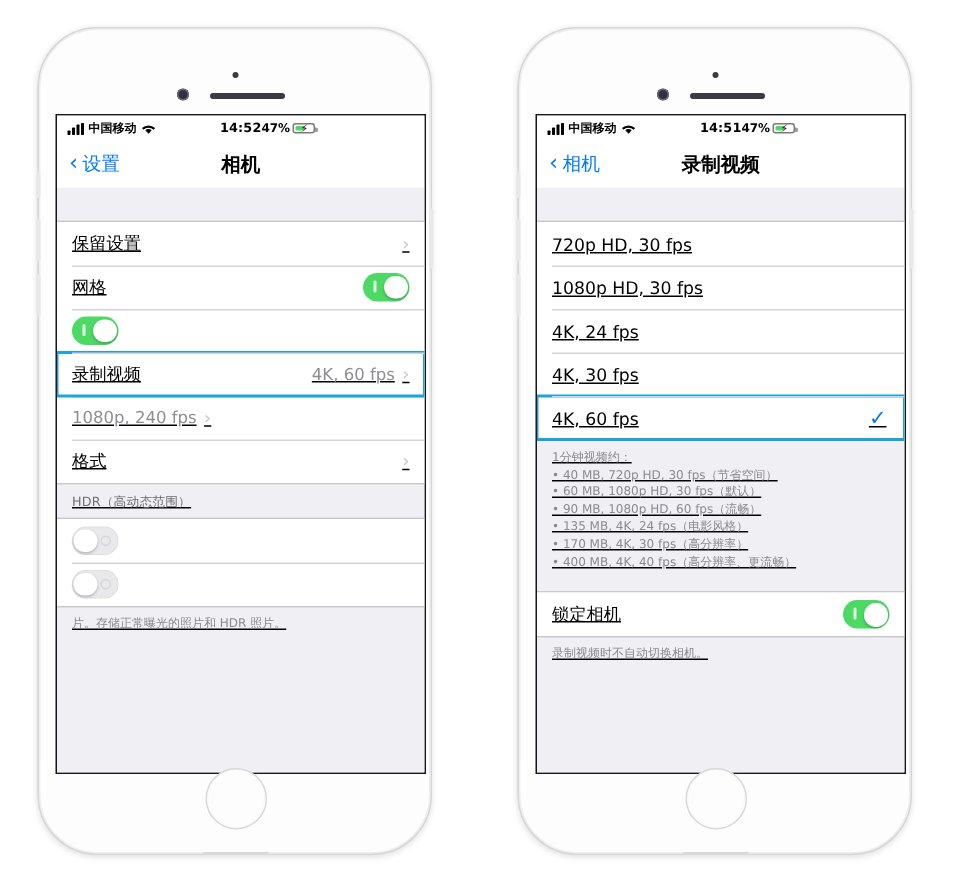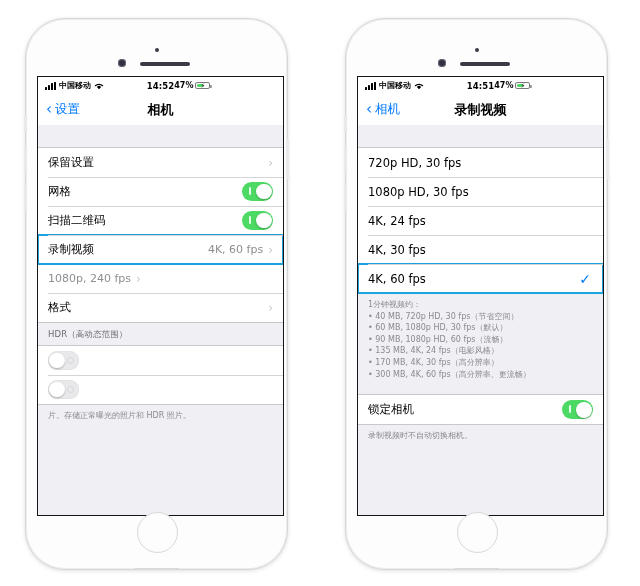--- a/index.html
+++ b/index.html
@@ -154,20 +154,21 @@
     display: flex; align-items: center; justify-content: center;
     font-size: 13px; font-weight: bold; color: #000;
     pointer-events: none;
   }
 
   
   .content {
     flex: 1 1 auto;
     background: #efeff4;
     overflow: hidden;
+    text-decoration: underline;
   }
   .gap        { height: 22px; }
   .gap-xs     { height: 8px; }
 
   .group {
     background: #ffffff;
     border-top: 0.5px solid #c8c7cc;
     border-bottom: 0.5px solid #c8c7cc;
   }
   .row {
@@ -320,21 +321,20 @@
           <span class="row-label">保留设置</span>
           <span class="chev-r">›</span>
         </div>
         <div class="row">
           <span class="row-label">网格</span>
           <span class="toggle on">
               <span class="knob"></span>
             </span>
         </div>
         <div class="row">
-          <span class="row-label">扫描二维码</span>
           <span class="toggle on">
               <span class="knob"></span>
             </span>
         </div>
         <div class="row hl">
           <span class="row-label">录制视频</span>
           <span class="row-value">4K, 60 fps</span>
           <span class="chev-r">›</span>
         </div>
         <div class="row">
@@ -438,21 +438,21 @@
         </div>
       </div>
 
       <div class="sec-foot">
         <div class="li">1分钟视频约：</div>
         <div class="li">• 40 MB, 720p HD, 30 fps（节省空间）</div>
         <div class="li">• 60 MB, 1080p HD, 30 fps（默认）</div>
         <div class="li">• 90 MB, 1080p HD, 60 fps（流畅）</div>
         <div class="li">• 135 MB, 4K, 24 fps（电影风格）</div>
         <div class="li">• 170 MB, 4K, 30 fps（高分辨率）</div>
-        <div class="li">• 300 MB, 4K, 60 fps（高分辨率、更流畅）</div>
+        <div class="li">• 400 MB, 4K, 40 fps（高分辨率、更流畅）</div>
       </div>
 
       <div class="gap-xs"></div>
 
       <div class="group">
         <div class="row">
           <span class="row-label">锁定相机</span>
           <span class="toggle on">
               <span class="knob"></span>
             </span>

